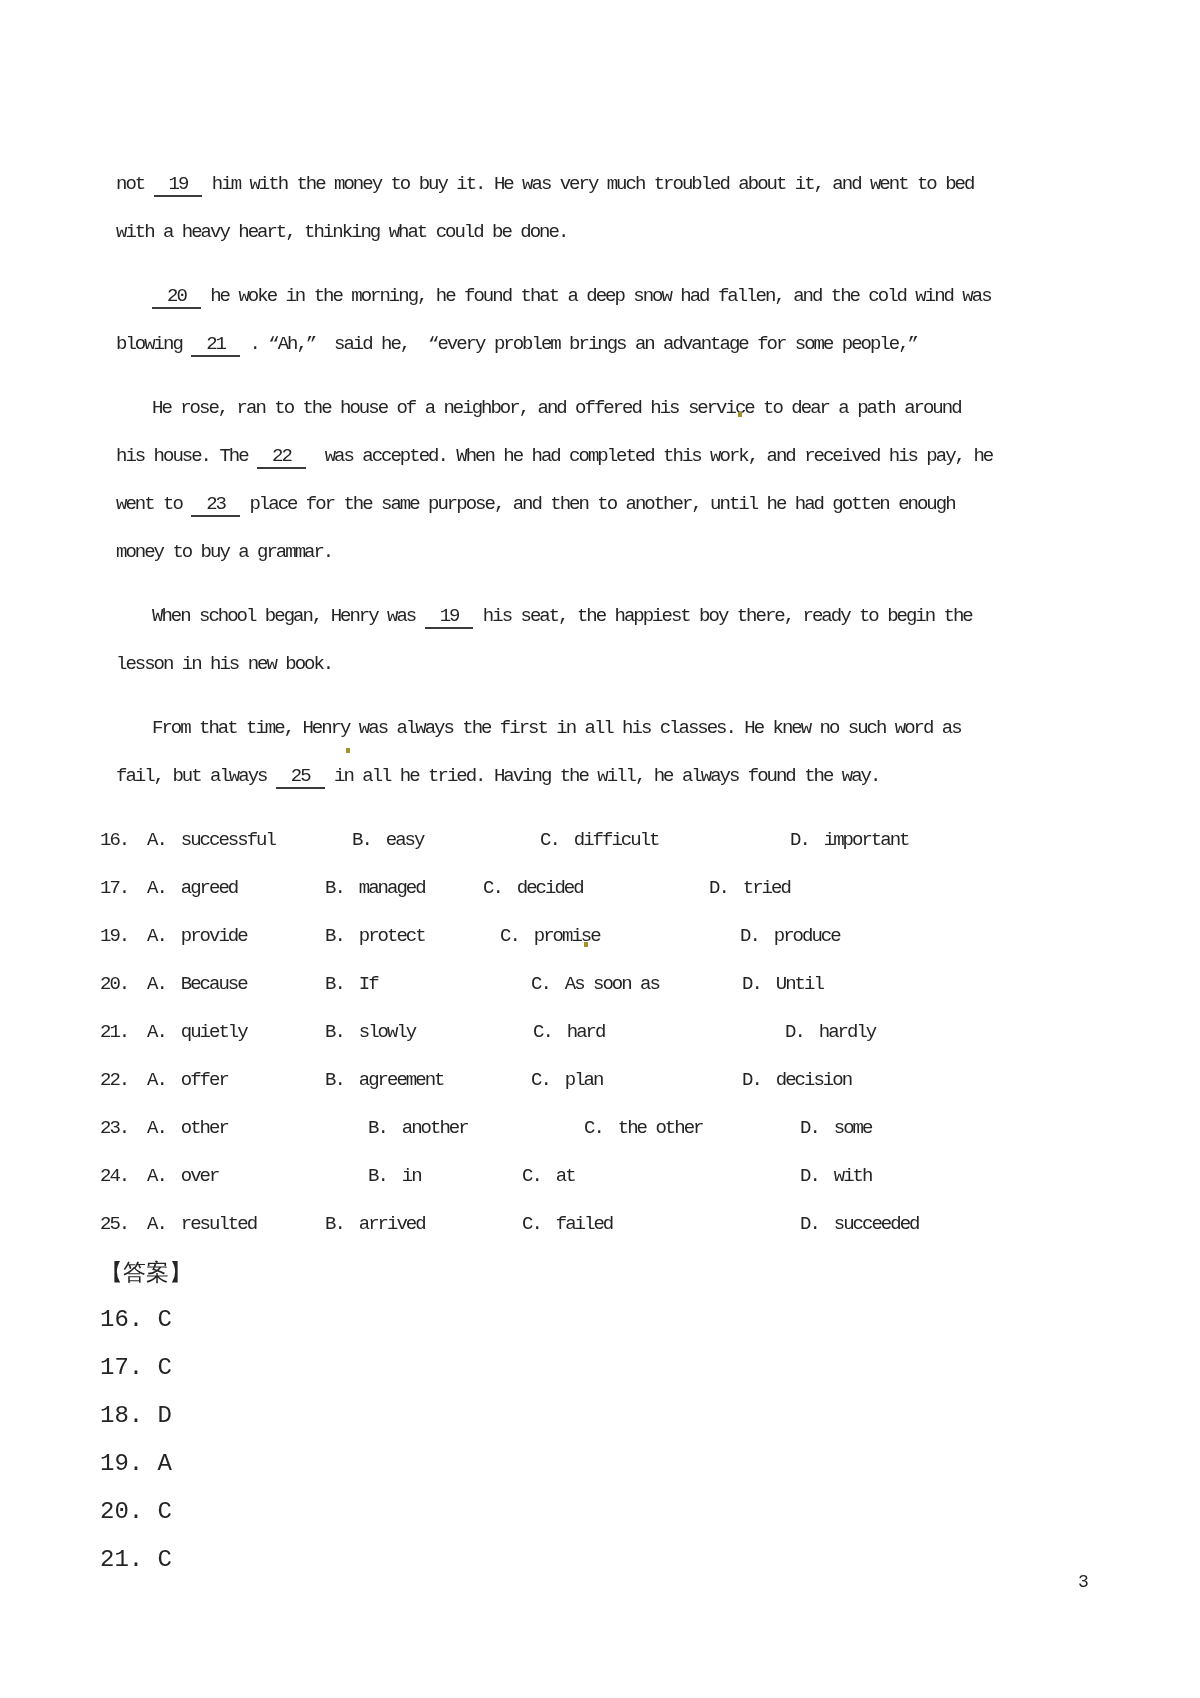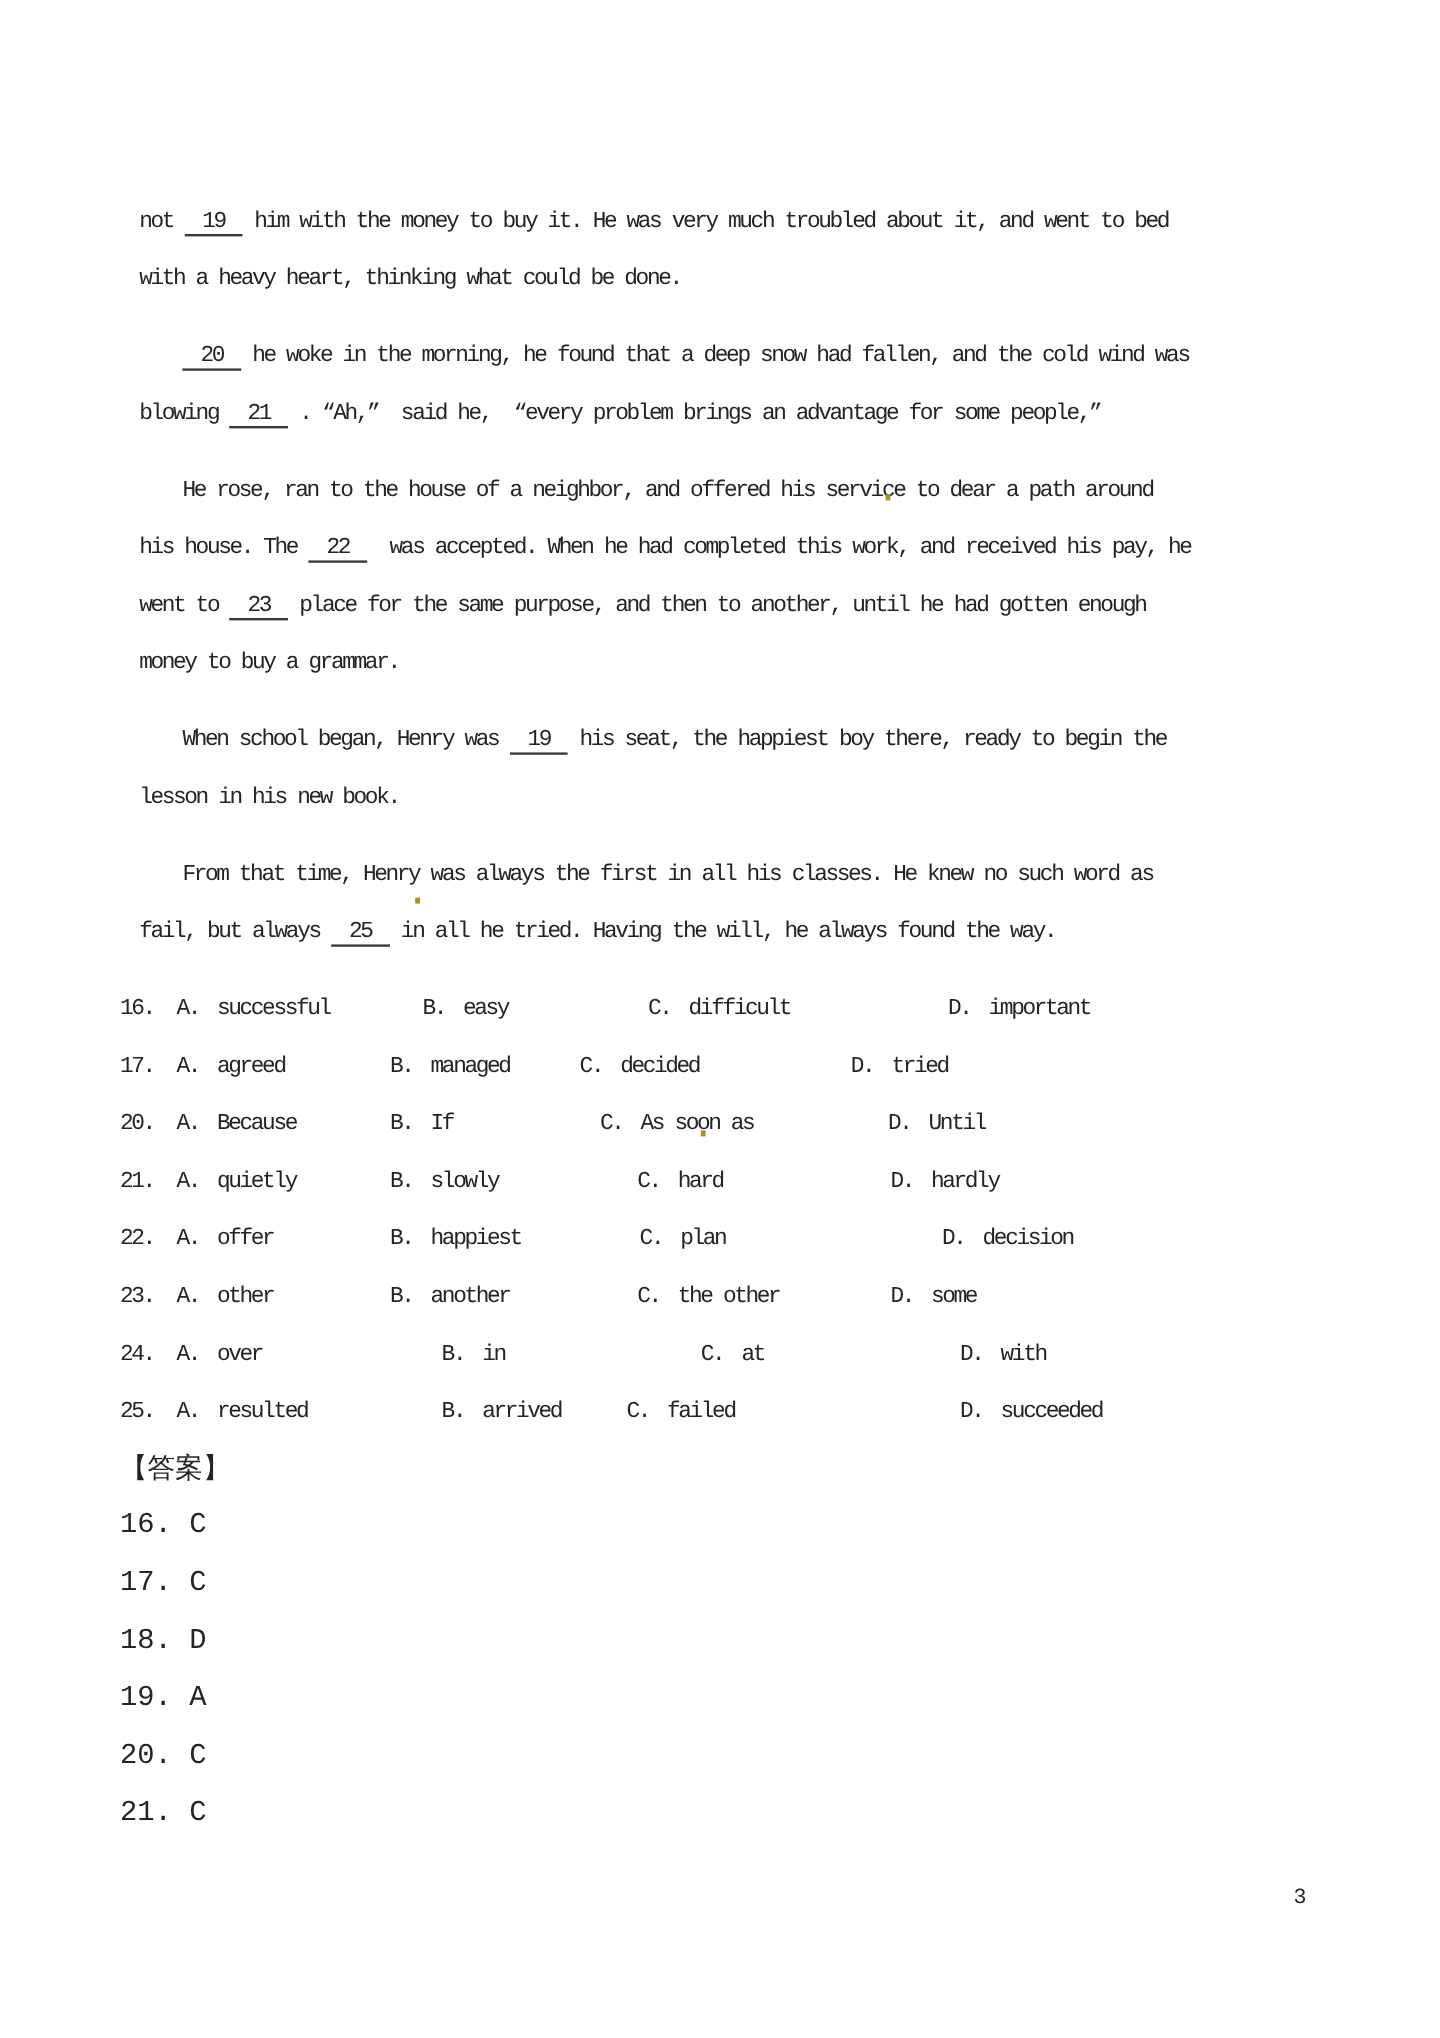--- a/index.html
+++ b/index.html
@@ -104,37 +104,44 @@
         <span class="opt opt-d"><span class="opt-label">D.</span><span class="opt-text">important</span></span>
       </div>
       <div class="q-row">
         <span class="q-num">17.</span>
         <span class="opt opt-a"><span class="opt-label">A.</span><span class="opt-text">agreed</span></span>
         <span class="opt opt-b"><span class="opt-label">B.</span><span class="opt-text">managed</span></span>
         <span class="opt opt-c"><span class="opt-label">C.</span><span class="opt-text">decided</span></span>
         <span class="opt opt-d"><span class="opt-label">D.</span><span class="opt-text">tried</span></span>
       </div>
       <div class="q-row">
+        <span class="q-num">19.</span>
+        <span class="opt opt-a"><span class="opt-label">A.</span><span class="opt-text">provide</span></span>
+        <span class="opt opt-b"><span class="opt-label">B.</span><span class="opt-text">protect</span></span>
+        <span class="opt opt-c"><span class="opt-label">C.</span><span class="opt-text">promise</span></span>
+        <span class="opt opt-d"><span class="opt-label">D.</span><span class="opt-text">produce</span></span>
+      </div>
+      <div class="q-row">
         <span class="q-num">20.</span>
         <span class="opt opt-a"><span class="opt-label">A.</span><span class="opt-text">Because</span></span>
         <span class="opt opt-b"><span class="opt-label">B.</span><span class="opt-text">If</span></span>
         <span class="opt opt-c"><span class="opt-label">C.</span><span class="opt-text">As soon as</span></span>
         <span class="opt opt-d"><span class="opt-label">D.</span><span class="opt-text">Until</span></span>
       </div>
       <div class="q-row">
         <span class="q-num">21.</span>
         <span class="opt opt-a"><span class="opt-label">A.</span><span class="opt-text">quietly</span></span>
         <span class="opt opt-b"><span class="opt-label">B.</span><span class="opt-text">slowly</span></span>
         <span class="opt opt-c"><span class="opt-label">C.</span><span class="opt-text">hard</span></span>
         <span class="opt opt-d"><span class="opt-label">D.</span><span class="opt-text">hardly</span></span>
       </div>
       <div class="q-row">
         <span class="q-num">22.</span>
         <span class="opt opt-a"><span class="opt-label">A.</span><span class="opt-text">offer</span></span>
-        <span class="opt opt-b"><span class="opt-label">B.</span><span class="opt-text">happiest</span></span>
+        <span class="opt opt-b"><span class="opt-label">B.</span><span class="opt-text">agreement</span></span>
         <span class="opt opt-c"><span class="opt-label">C.</span><span class="opt-text">plan</span></span>
         <span class="opt opt-d"><span class="opt-label">D.</span><span class="opt-text">decision</span></span>
       </div>
       <div class="q-row">
         <span class="q-num">23.</span>
         <span class="opt opt-a"><span class="opt-label">A.</span><span class="opt-text">other</span></span>
         <span class="opt opt-b"><span class="opt-label">B.</span><span class="opt-text">another</span></span>
         <span class="opt opt-c"><span class="opt-label">C.</span><span class="opt-text">the other</span></span>
         <span class="opt opt-d"><span class="opt-label">D.</span><span class="opt-text">some</span></span>
       </div>

